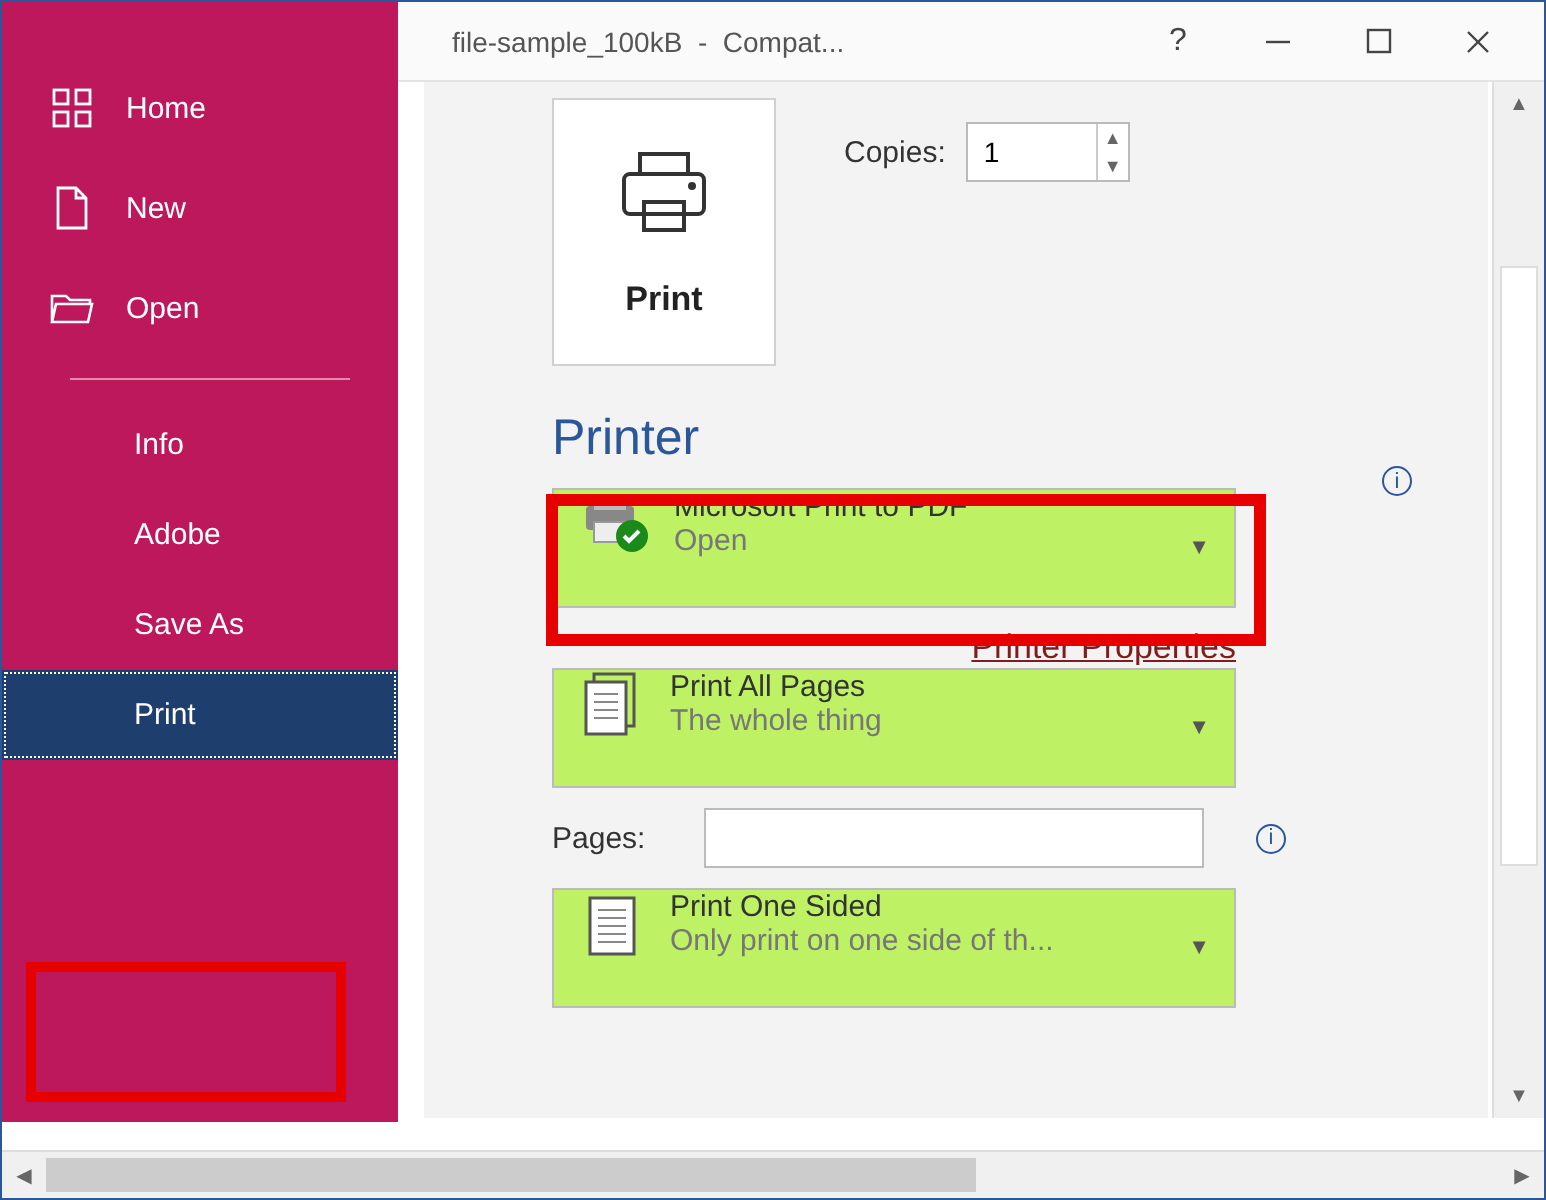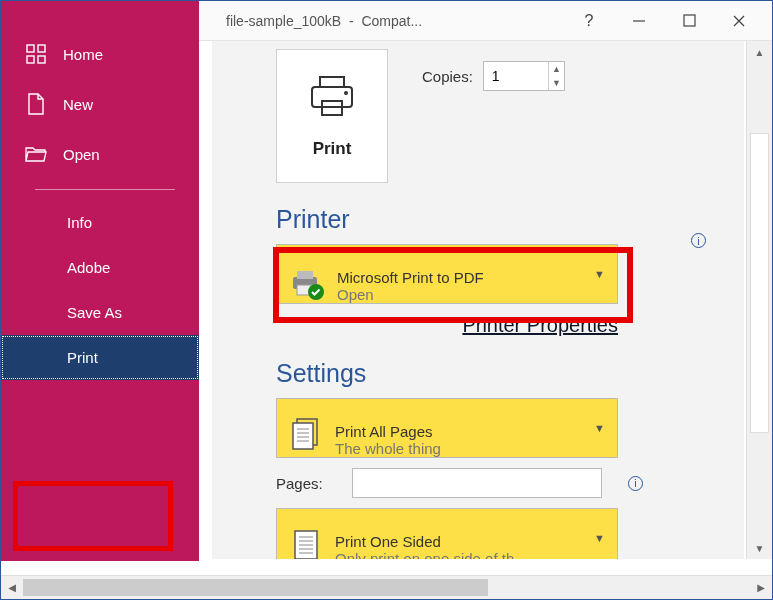--- a/index.html
+++ b/index.html
@@ -24,28 +24,28 @@
   .copies-wrap { position:absolute; left:210px; top:20px; display:flex; align-items:center; gap:10px; }
   .copies-wrap .lbl { font-size:15px; color:#333; }
   .spin { display:flex; align-items:center; border:1px solid #bbb; background:#fff; height:30px; }
   .spin input { width:64px; height:28px; border:none; padding:0 8px; font-size:14px; outline:none; }
   .spin .arrows { display:flex; flex-direction:column; width:16px; border-left:1px solid #ccc;}
   .spin .arrows div { height:14px; display:flex; align-items:center; justify-content:center; font-size:9px; color:#666; }
 
   h2.sec { color:#2b579a; font-weight:400; font-size:25px; margin-top:22px; margin-bottom:10px; }
   .info-ic { position:absolute; right:8px; width:15px;height:15px;border:1.5px solid #2b579a;border-radius:50%;display:flex;align-items:center;justify-content:center;color:#2b579a;font-size:11px; }
 
-  .dropdown { border:1px solid #bbb; background:#fde047; height:60px; display:flex; align-items:flex-end; padding:0 12px; gap:12px; position:relative; width:342px; }
+  .dropdown { border:1px solid #bbb; background:#bef264; height:60px; display:flex; align-items:flex-start; padding:0 12px; gap:12px; position:relative; width:342px; }
   .dropdown .txt { display:flex; flex-direction:column; }
   .dropdown .txt .t1 { font-size:15px; color:#333; }
   .dropdown .txt .t2 { font-size:15px; color:#777; }
   .dropdown .caret { position:absolute; right:12px; top:50%; transform:translateY(-50%); font-size:11px; color:#555; }
   .red-box2 { position:absolute; border:6px solid #e60000; pointer-events:none; left:272px; top:246px; width:360px; height:76px; }
 
-  .link { color:#0f172a; text-decoration:underline; font-size:20px; text-align:right; display:block; margin-top:10px; margin-right:2px; width:342px; }
+  .link { color:#7f1d1d; text-decoration:underline; font-size:17px; text-align:right; display:block; margin-top:10px; margin-right:2px; width:342px; }
 
   .pages-row { display:flex; align-items:center; gap:26px; margin:10px 0; }
   .pages-row .lbl { font-size:15px; color:#333; width:50px;}
   .pages-row input { flex:0 0 250px; height:30px; border:1px solid #bbb; padding:0 8px; font-size:14px; }
 
   .vscroll { position:absolute; right:0; top:40px; width:26px; bottom:40px; background:#f0f0f0; border-left:1px solid #ddd; }
   .vscroll .upbtn,.vscroll .dnbtn{height:22px;display:flex;align-items:center;justify-content:center;color:#666;font-size:10px;background:#f0f0f0;}
   .vscroll .track{position:absolute;top:22px;bottom:22px;left:0;right:0;}
   .vscroll .thumb{position:absolute;top:70px;left:3px;right:3px;height:300px;background:#fff;border:1px solid #ddd;}
   .vscroll .dnbtn{position:absolute;bottom:0;width:100%;}
@@ -165,21 +165,20 @@
         </svg>
     </span>
     <div class="txt">
       <span class="t1">Microsoft Print to PDF</span>
       <span class="t2">Open</span>
     </div>
     <span class="caret">▼</span>
   </div>
   <a class="link">Printer Properties</a>
 
-  <h2 class="sec">Settings</h2>
   <div class="dropdown">
     <span><svg width="34" height="36" viewBox="0 0 34 36">
           <rect x="8" y="2" width="20" height="26" fill="none" stroke="#555" stroke-width="1.5"></rect>
           <rect x="4" y="6" width="20" height="26" fill="#fff" stroke="#555" stroke-width="1.5"></rect>
           <line x1="8" y1="12" x2="20" y2="12" stroke="#888"></line>
           <line x1="8" y1="16" x2="20" y2="16" stroke="#888"></line>
           <line x1="8" y1="20" x2="20" y2="20" stroke="#888"></line>
           <line x1="8" y1="24" x2="20" y2="24" stroke="#888"></line>
         </svg></span>
     <div class="txt">

